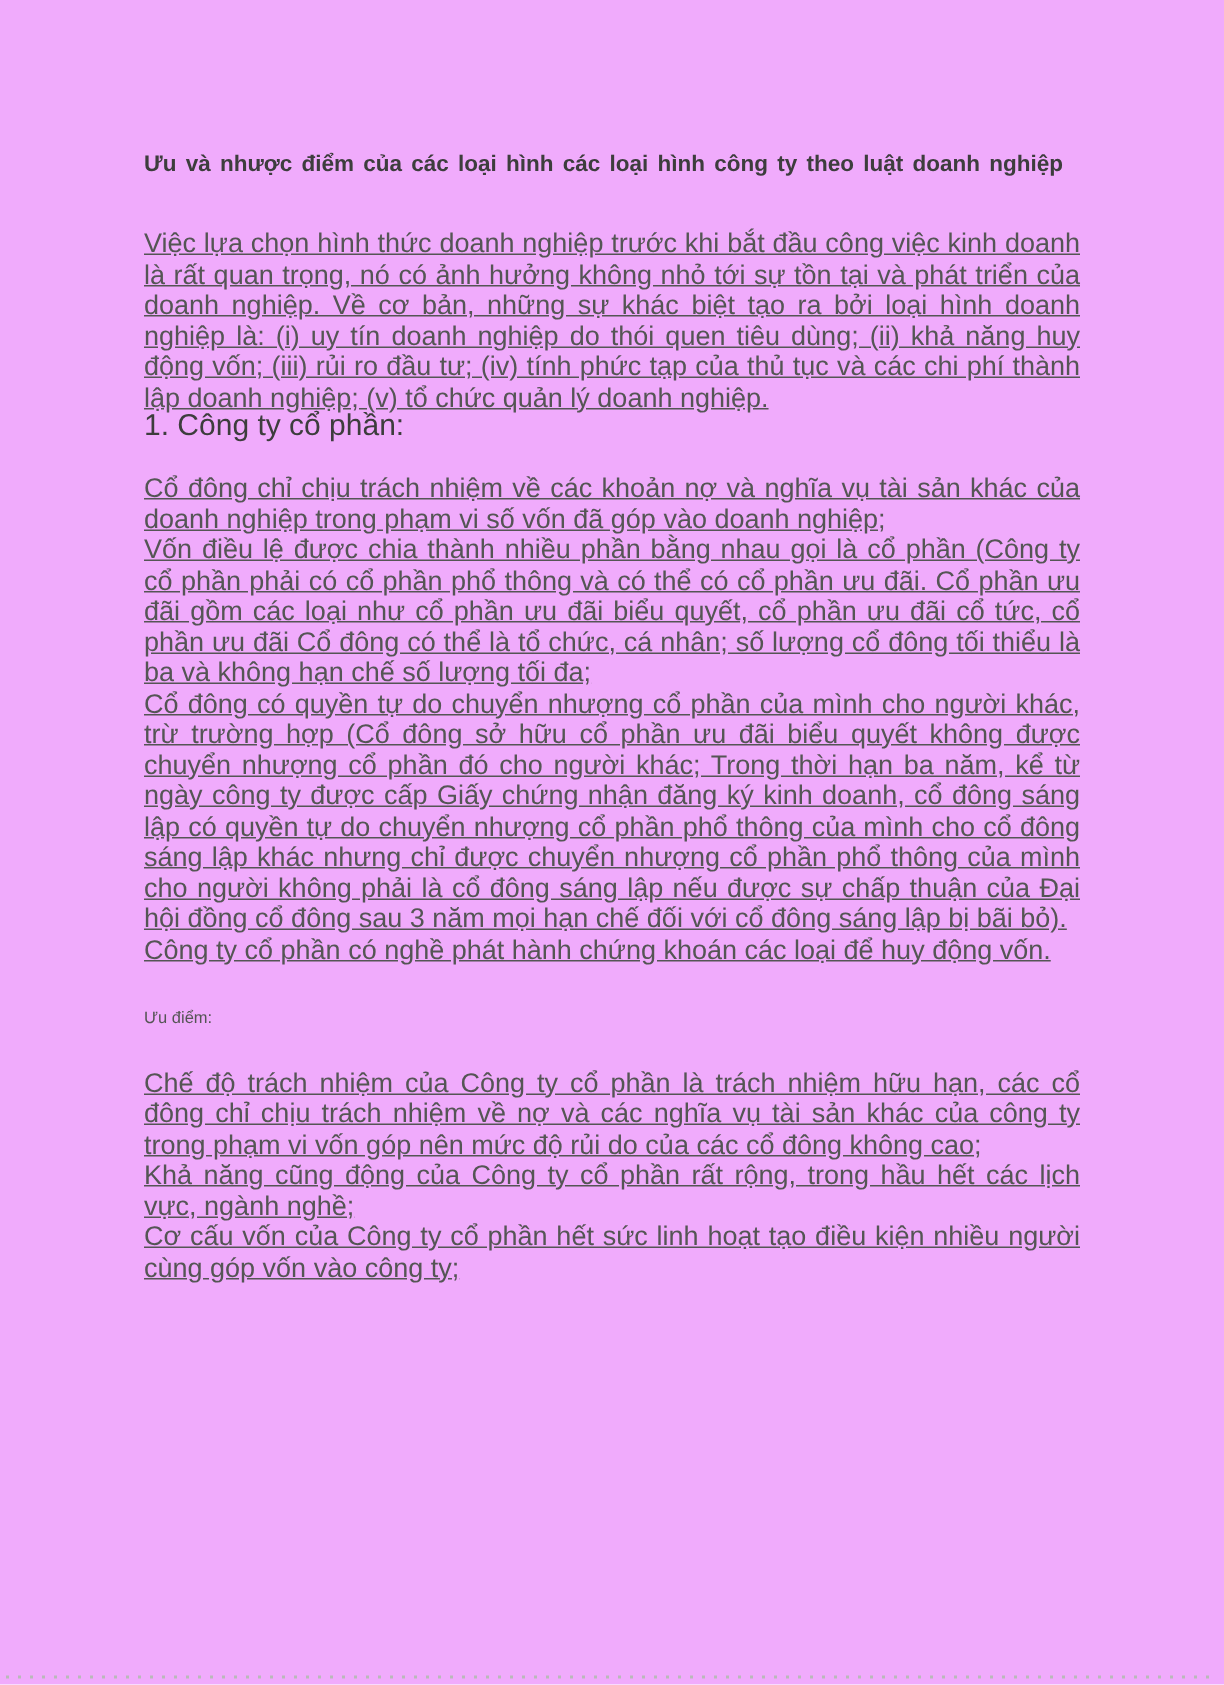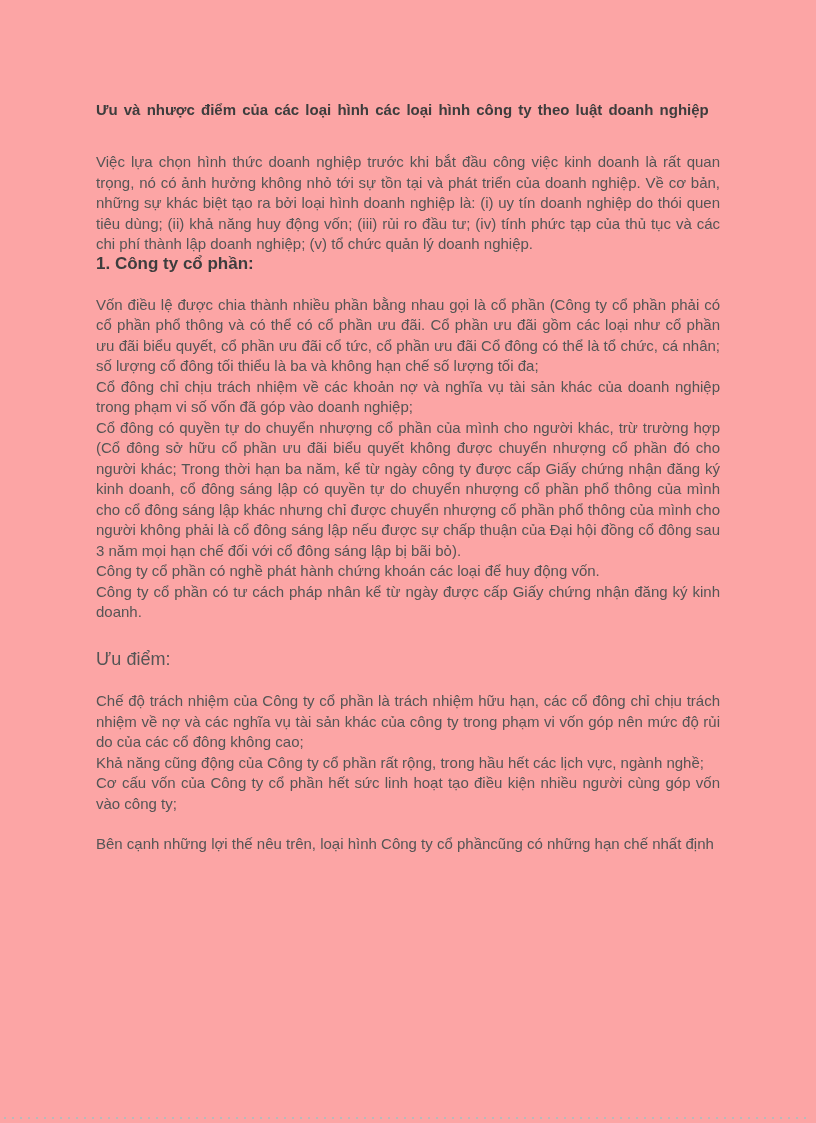--- a/index.html
+++ b/index.html
@@ -1,53 +1,54 @@
 <!DOCTYPE html>
 <html><head>
 <meta charset="utf-8">
 <style>
   html, body { margin: 0; padding: 0; background: #ffffff; }
   .page {
     position: relative;
     width: 816px;
     height: 1123px;
-    background: #fca5a5;
+    background: #f0abfc;
     overflow: hidden;
     font-family: "Liberation Sans", "DejaVu Sans", sans-serif;
     color: #555555;
   }
   .content { padding: 101px 96px 0 96px; }
   .doc-title {
     font-size: 15px;
     font-weight: bold;
     color: #3d3d3d;
     line-height: 18px;
     margin: 0 0 33px 0;
     word-spacing: 2px;
   }
   .section-heading {
-    font-size: 17px;
-    font-weight: bold;
+    font-size: 20px;
+    font-weight: normal;
     color: #3d3d3d;
     line-height: 18px;
     margin: 0 0 22px 0;
   }
   p.body {
-    font-size: 15px;
+    font-size: 18px;
     line-height: 20.5px;
     text-align: justify;
     margin: 0;
     color: #555555;
+    text-decoration: underline;
   }
   .intro { margin-bottom: 7px; }
   .block { margin: 0; }
   .block-features { margin-bottom: 26px; }
-  .block-advantages { margin-bottom: 20px; }
+  .block-advantages { margin-bottom: 33px; }
   .label {
-    font-size: 18px;
+    font-size: 11px;
     line-height: 20.5px;
     margin: 0;
     color: #555555;
   }
   .label-advantages { margin-bottom: 22px; }
   .label-disadvantages { margin-bottom: 20px; }
   .dotted-divider {
     position: absolute;
     left: 4px;
     right: 4px;
@@ -62,34 +63,32 @@
 <div class="page">
   <div class="content">
 
     <h1 class="doc-title">Ưu và nhược điểm của các loại hình  các loại hình  công ty theo luật doanh nghiệp</h1>
 
     <p class="body intro">Việc lựa chọn hình thức doanh nghiệp trước khi bắt đầu công việc kinh doanh là rất quan trọng, nó có ảnh hưởng không nhỏ tới sự tồn tại và phát triển của doanh nghiệp. Về cơ bản, những sự khác biệt tạo ra bởi loại hình doanh nghiệp là: (i) uy tín doanh nghiệp do thói quen tiêu dùng; (ii) khả năng huy động vốn; (iii) rủi ro đầu tư; (iv) tính phức tạp của thủ tục và các chi phí thành lập doanh nghiệp; (v) tổ chức quản lý doanh nghiệp.</p>
 
     <h2 class="section-heading">1. Công ty cổ phần:</h2>
 
     <div class="block block-features">
+      <p class="body">Cổ đông chỉ chịu trách nhiệm về các khoản nợ và nghĩa vụ tài sản khác của doanh nghiệp trong phạm vi số vốn đã góp vào doanh nghiệp;</p>
       <p class="body">Vốn điều lệ được chia thành nhiều phần bằng nhau gọi là cổ phần (Công ty cổ phần phải có cổ phần phổ thông và có thể có cổ phần ưu đãi. Cổ phần ưu đãi gồm các loại như cổ phần ưu đãi biểu quyết, cổ phần ưu đãi cổ tức, cổ phần ưu đãi Cổ đông có thể là tổ chức, cá nhân; số lượng cổ đông tối thiểu là ba và không hạn chế số lượng tối đa;</p>
-      <p class="body">Cổ đông chỉ chịu trách nhiệm về các khoản nợ và nghĩa vụ tài sản khác của doanh nghiệp trong phạm vi số vốn đã góp vào doanh nghiệp;</p>
       <p class="body">Cổ đông có quyền tự do chuyển nhượng cổ phần của mình cho người khác, trừ trường hợp (Cổ đông sở hữu cổ phần ưu đãi biểu quyết không được chuyển nhượng cổ phần đó cho người khác; Trong thời hạn ba năm, kể từ ngày công ty được cấp Giấy chứng nhận đăng ký kinh doanh, cổ đông sáng lập có quyền tự do chuyển nhượng cổ phần phổ thông của mình cho cổ đông sáng lập khác nhưng chỉ được chuyển nhượng cổ phần phổ thông của mình cho người không phải là cổ đông sáng lập nếu được sự chấp thuận của Đại hội đồng cổ đông sau 3 năm mọi hạn chế đối với cổ đông sáng lập bị bãi bỏ).</p>
       <p class="body">Công ty cổ phần có nghề phát hành chứng khoán các loại để huy động vốn.</p>
-      <p class="body">Công ty cổ phần có tư cách pháp nhân kể từ ngày được cấp Giấy chứng nhận đăng ký kinh doanh.</p>
     </div>
 
     <p class="label label-advantages">Ưu điểm:</p>
 
     <div class="block block-advantages">
       <p class="body">Chế độ trách nhiệm của Công ty cổ phần là trách nhiệm hữu hạn, các cổ đông chỉ chịu trách nhiệm về nợ và các nghĩa vụ tài sản khác của công ty trong phạm vi vốn góp nên mức độ rủi do của các cổ đông không cao;</p>
       <p class="body">Khả năng cũng động của Công ty cổ phần rất rộng, trong hầu hết các lịch vực, ngành nghề;</p>
       <p class="body">Cơ cấu vốn của Công ty cổ phần hết sức linh hoạt tạo điều kiện nhiều người cùng góp vốn vào công ty;</p>
     </div>
 
 
-    <p class="body">Bên cạnh những lợi thế nêu trên, loại hình Công ty cổ phầncũng có những hạn chế nhất định</p>
 
   </div>
 
   <div class="dotted-divider"></div>
 </div>
 
 </body></html>

